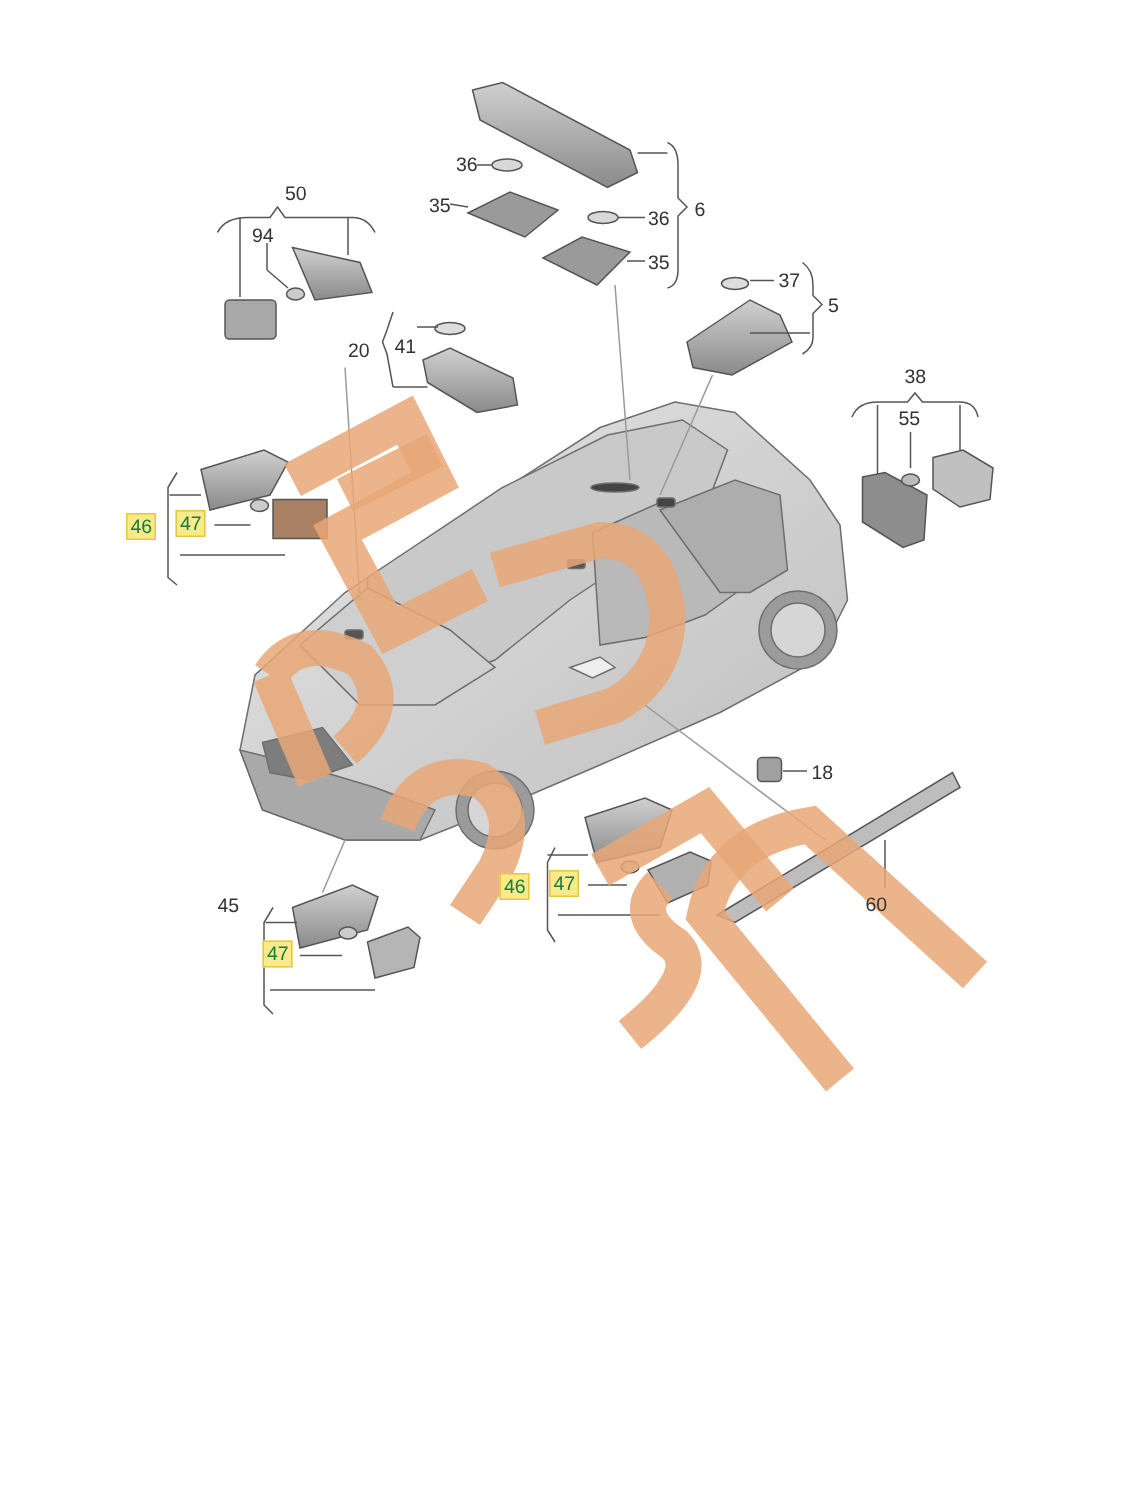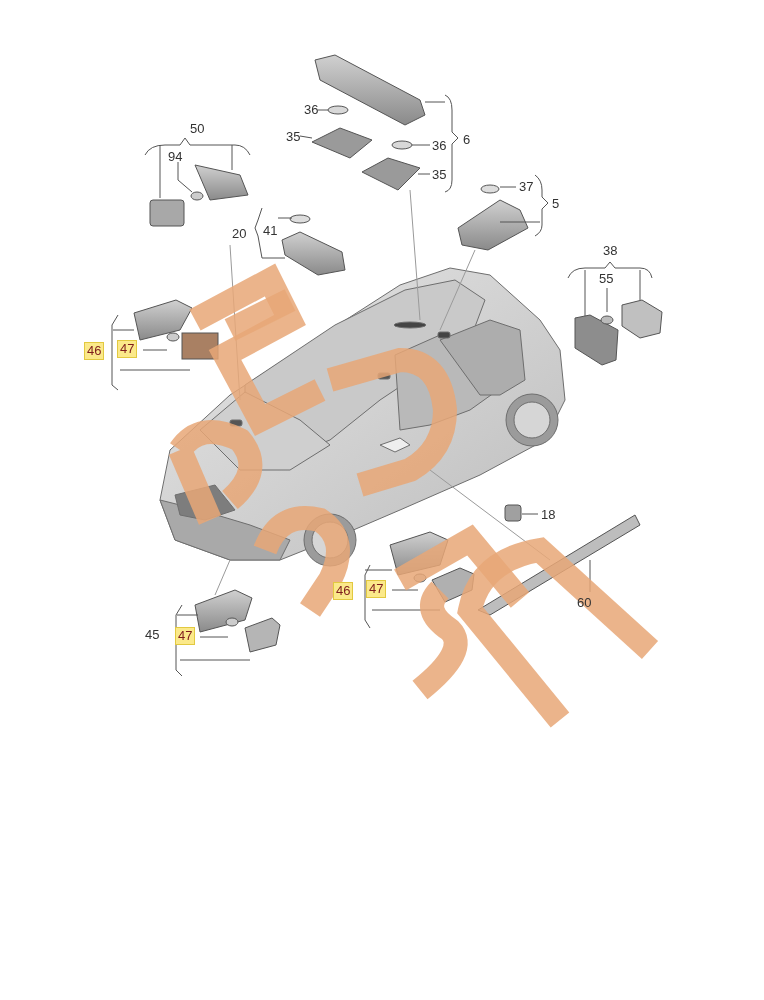--- a/index.html
+++ b/index.html
@@ -1,19 +1,19 @@
 <!DOCTYPE html>
 <html><head>
 <meta charset="utf-8">
 <style>
   html, body { margin:0; padding:0; background:#ffffff; }
   body { width:764px; height:1000px; position:relative; overflow:hidden; font-family:"Liberation Sans", sans-serif; }
   #diagram { position:absolute; left:0; top:0; width:764px; height:1000px; }
   .callout { position:absolute; font-size:13px; color:#333; line-height:14px; white-space:nowrap; }
-  .callout.hl { background:#fbe98a; border:1px solid #e2c940; padding:1px 2px; color:#7f1d1d; }
+  .callout.hl { background:#fbe98a; border:1px solid #e2c940; padding:1px 2px; color:#15803d; }
 </style>
 </head>
 <body>
 
 <div id="diagram">
   <svg width="764" height="1000" viewBox="0 0 764 1000">
     <defs>
       <linearGradient id="body" x1="0" y1="0" x2="1" y2="1">
         <stop offset="0" stop-color="#e6e6e6"></stop>
         <stop offset="1" stop-color="#bdbdbd"></stop>
@@ -162,15 +162,15 @@
   <span class="callout" style="left:263px;top:224px">41</span>
   <span class="callout" style="left:232px;top:227px">20</span>
   <span class="callout" style="left:603px;top:244px">38</span>
   <span class="callout" style="left:599px;top:272px">55</span>
   <span class="callout hl" style="left:84px;top:342px">46</span>
   <span class="callout hl" style="left:117px;top:340px">47</span>
   <span class="callout" style="left:541px;top:508px">18</span>
   <span class="callout hl" style="left:333px;top:582px">46</span>
   <span class="callout hl" style="left:366px;top:580px">47</span>
   <span class="callout" style="left:577px;top:596px">60</span>
-  <span class="callout" style="left:145px;top:628px">45</span>
+  <span class="callout" style="left:145px;top:597px">45</span>
   <span class="callout hl" style="left:175px;top:627px">47</span>
 </div>
 
 </body></html>

